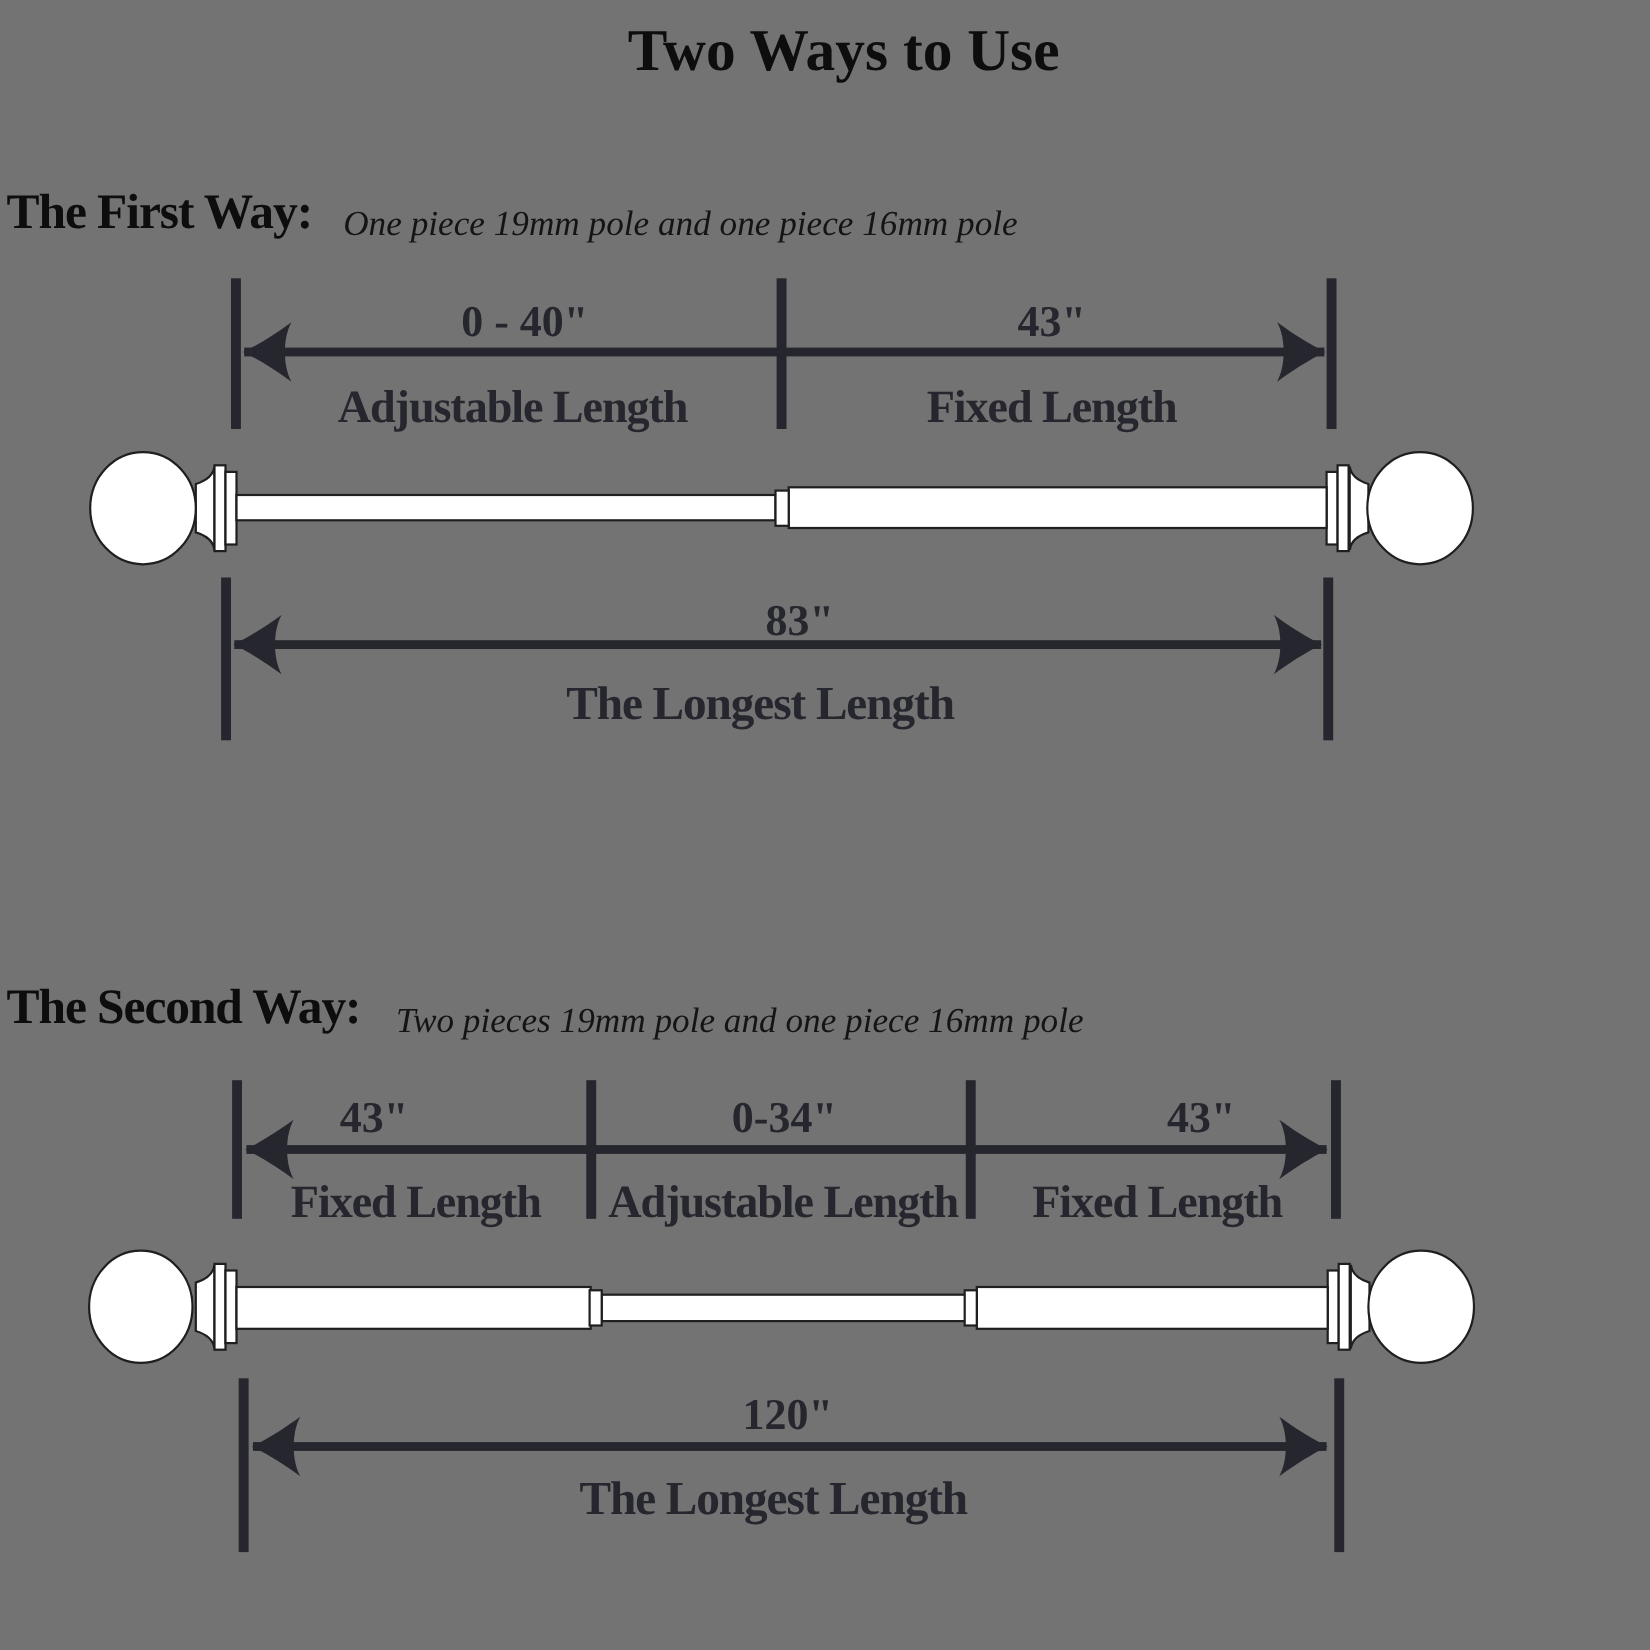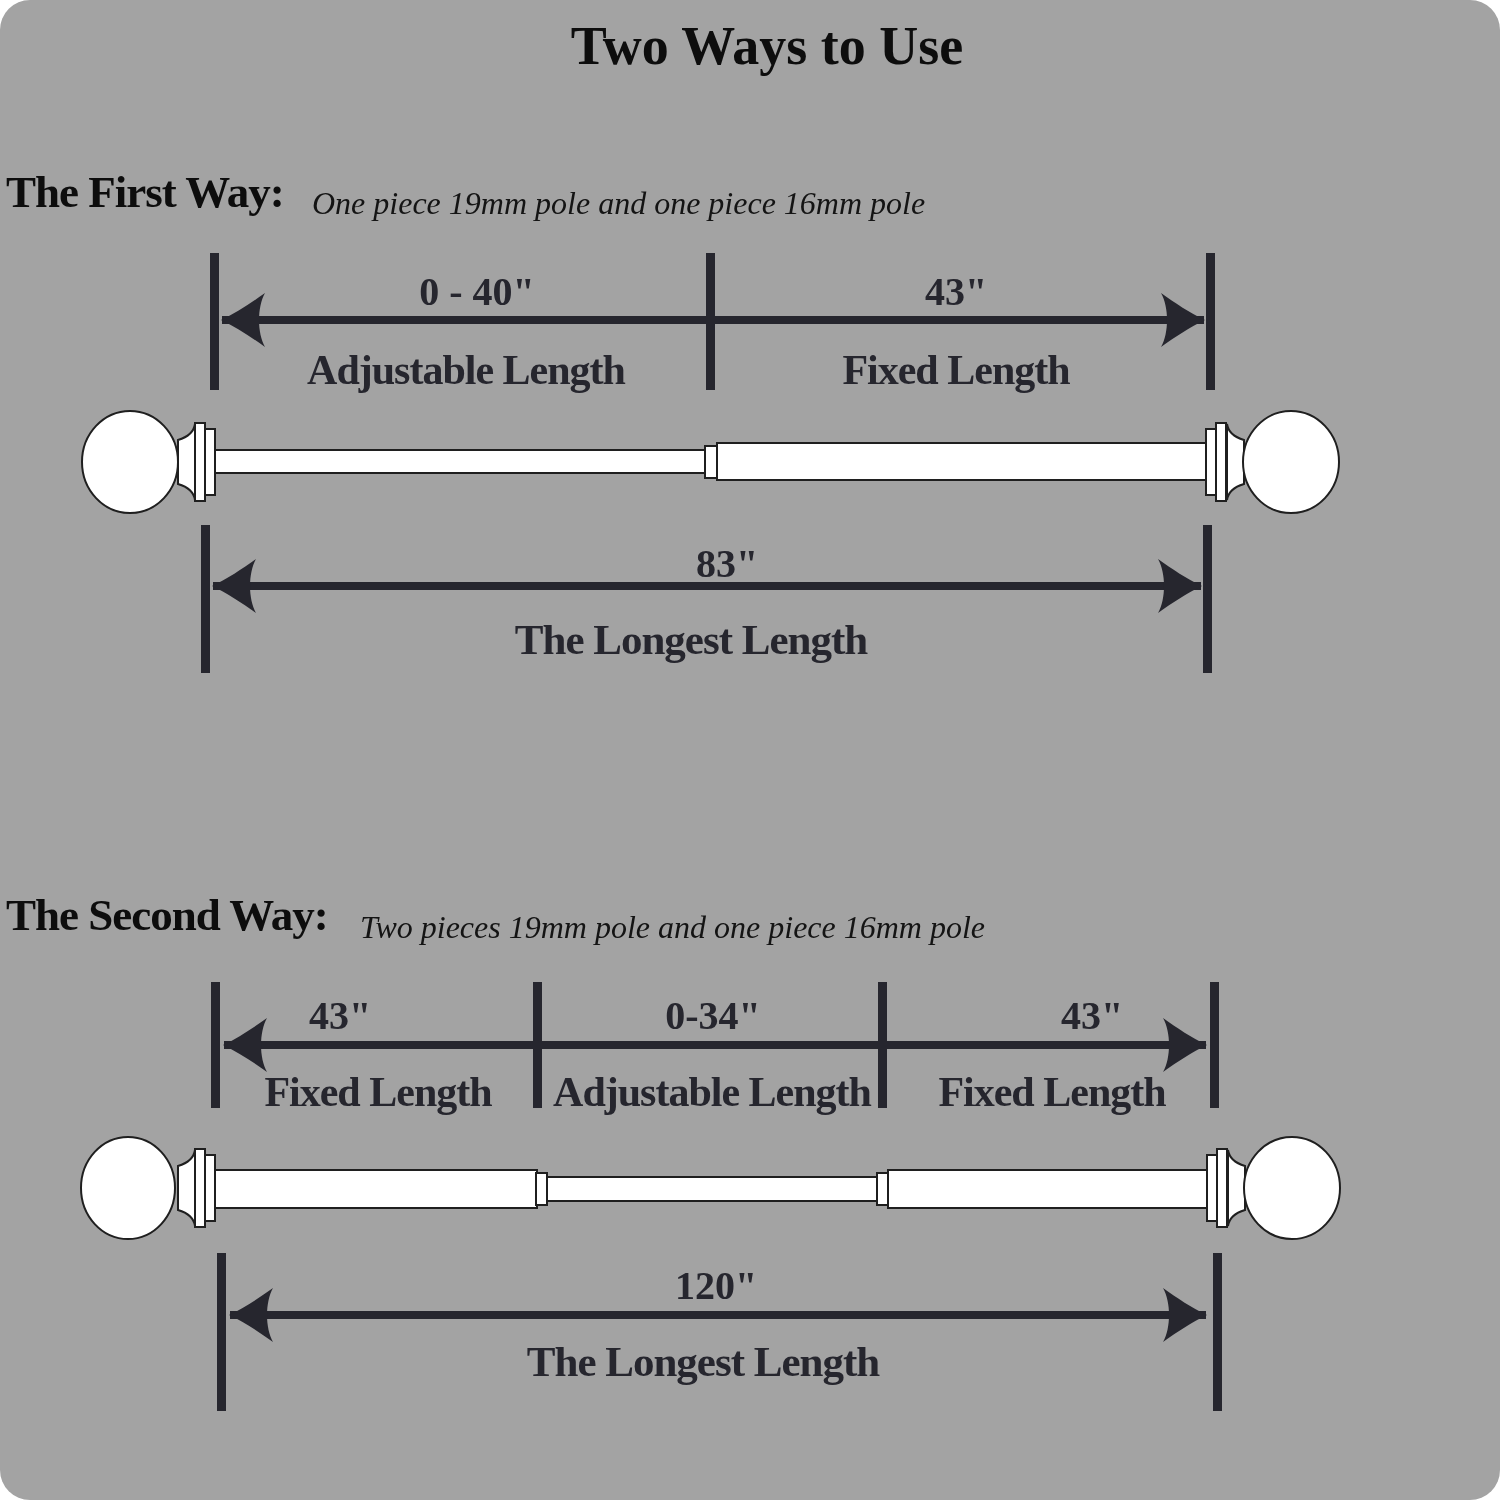--- a/index.html
+++ b/index.html
@@ -1,17 +1,17 @@
 <!DOCTYPE html>
 <html><head>
 <meta charset="utf-8">
 <style>
   html,body{margin:0;padding:0;background:#ffffff;}
-  #canvas{position:relative;width:1500px;height:1500px;background:#a3a3a3;overflow:hidden;
-          font-family:"Liberation Serif","DejaVu Serif",serif;border-radius:30px;}
+  #canvas{position:relative;width:1500px;height:1500px;background:#737373;overflow:hidden;
+          font-family:"Liberation Serif","DejaVu Serif",serif;}
   svg{position:absolute;inset:0;}
   .title{font:bold 54px "Liberation Serif",serif;fill:#0d0d0d;text-anchor:middle;}
   .h2{font:bold 45px "Liberation Serif",serif;fill:#0d0d0d;letter-spacing:-1px;}
   .sub{font:italic 32px "Liberation Serif",serif;fill:#141414;}
   .tick{fill:#26262e;}
   .shaft{fill:#26262e;}
   .ah{fill:#26262e;}
   .val{font:bold 40px "Liberation Serif",serif;fill:#26262e;text-anchor:middle;}
   .lbl{font:bold 42px "Liberation Serif",serif;fill:#26262e;text-anchor:middle;letter-spacing:-1px;}
   .tval{font:bold 40px "Liberation Serif",serif;fill:#26262e;text-anchor:middle;}

